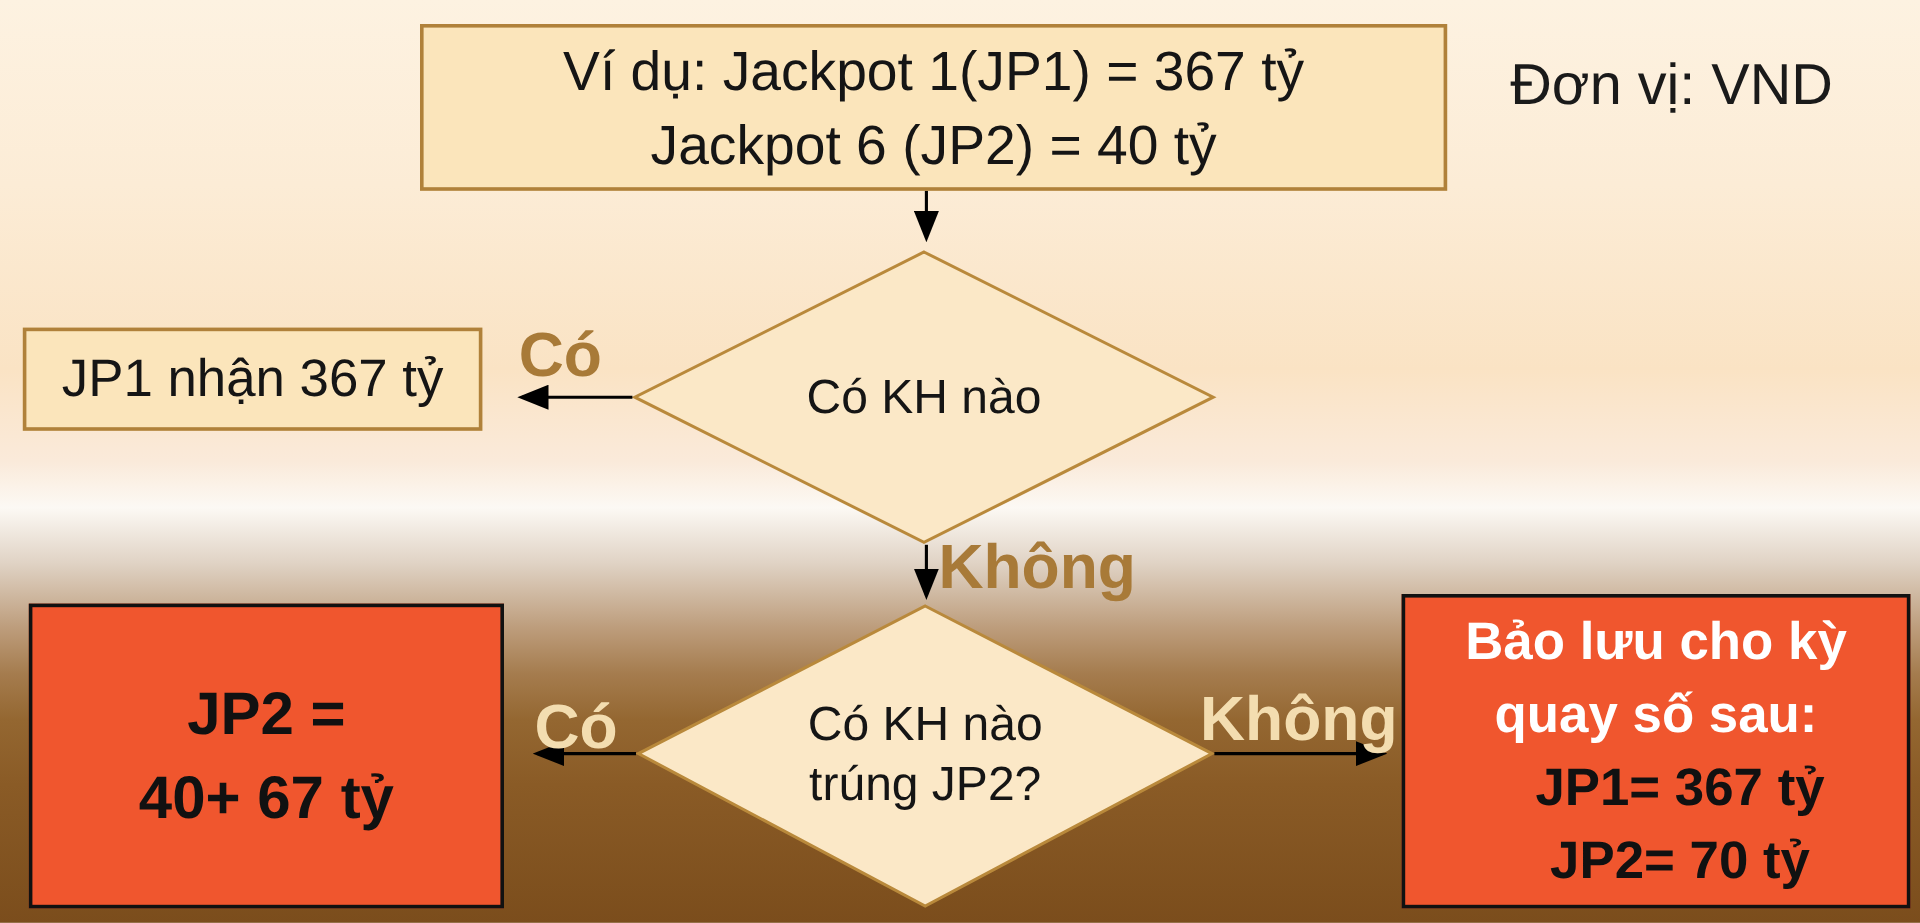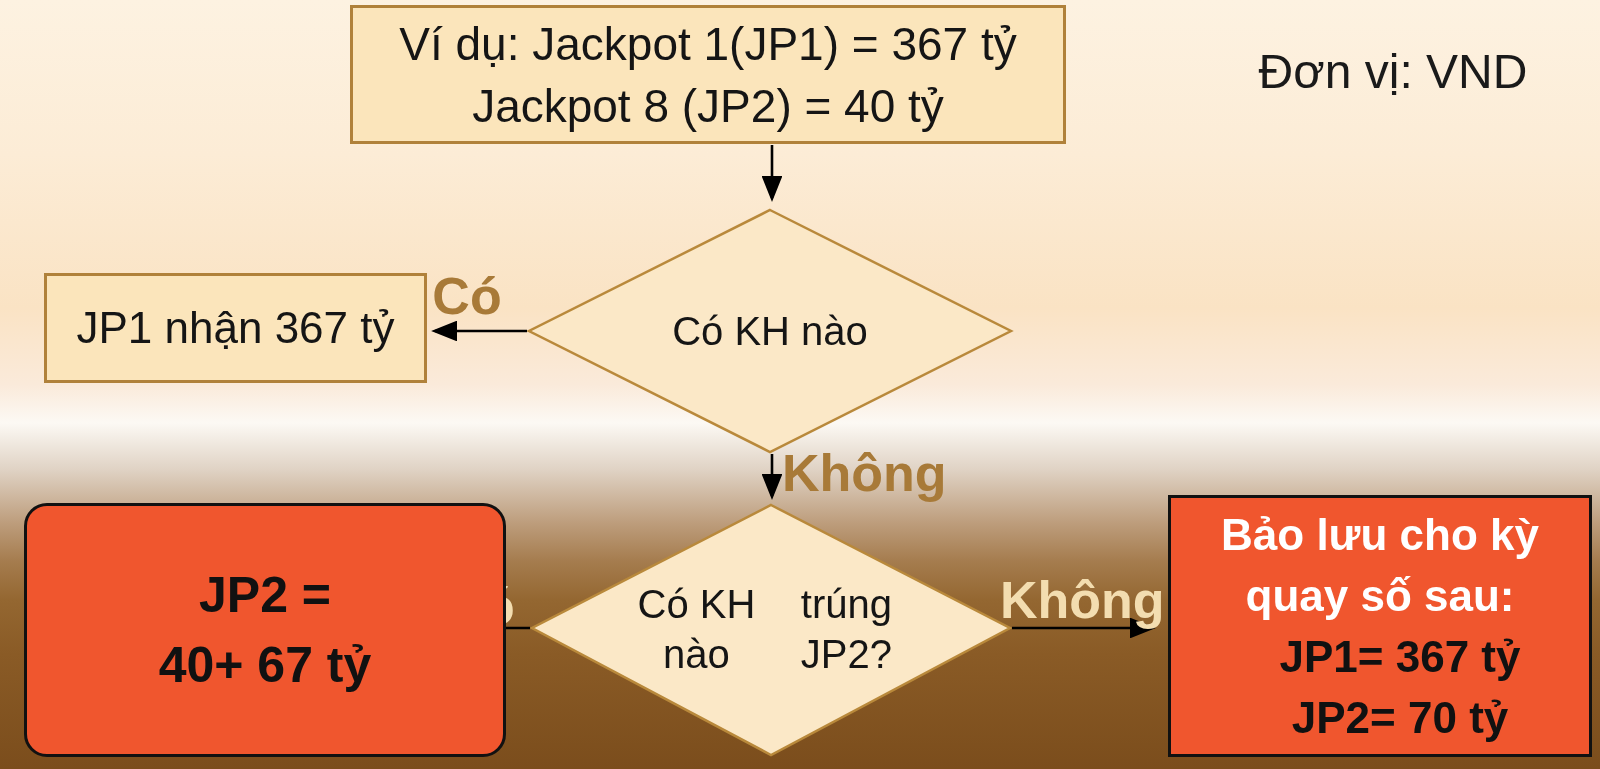--- a/index.html
+++ b/index.html
@@ -33,33 +33,33 @@
     color: #151515;
   }
   .box-red {
     background: #f0562e;
     border: 3px solid #111111;
     box-sizing: border-box;
     display: flex; flex-direction: column;
     align-items: center; justify-content: center;
     font-weight: bold;
   }
-  .title-box { left: 350px; top: 5px; width: 716px; height: 139px;
+  .title-box { left: 350px; top: 20px; width: 856px; height: 139px;
     font-size: 46px; line-height: 62px; text-align: center; }
   .unit-label { left: 1248px; top: 44px; width: 290px;
     font-size: 48px; color: #1a1a1a; text-align: center; }
   .diamond-label {
-    display: flex; flex-direction: row; align-items: center; justify-content: center;
+    display: flex; flex-direction: column; align-items: center; justify-content: center;
     text-align: center; font-size: 40px; line-height: 50px; color: #151515;
   }
   .d1-label { left: 620px; top: 270px; width: 300px; height: 122px; }
   .d2-label { left: 621px; top: 568px; width: 300px; height: 122px; }
-  .jp1-box { left: 44px; top: 273px; width: 383px; height: 110px; font-size: 44px; text-align: right; }
-  .jp2-box { left: 24px; top: 503px; width: 482px; height: 254px;
-    font-size: 50px; line-height: 70px; color: #111111; text-align: center; border-radius: 23px; }
+  .jp1-box { left: 19px; top: 273px; width: 383px; height: 86px; font-size: 44px; text-align: right; }
+  .jp2-box { left: 24px; top: 503px; width: 396px; height: 254px;
+    font-size: 50px; line-height: 70px; color: #111111; text-align: center; }
   .carry-box { left: 1168px; top: 495px; width: 424px; height: 262px;
     font-size: 44px; line-height: 61px; text-align: center; }
   .carry-box .w { color: #ffffff; }
   .carry-box .b { color: #111111; margin-left: 40px; }
   .edge-label { font-size: 52px; white-space: nowrap; font-weight: bold; }
   .lbl-brown { color: #a87a38; }
   .lbl-cream { color: #f3ddb0; }
   .yes1 { left: 425px; top: 266px; width: 84px; text-align: center; }
   .no1  { left: 782px; top: 443px; }
   .yes2 { left: 438px; top: 576px; width: 84px; text-align: center; }
@@ -82,21 +82,21 @@
 
     <line x1="772" y1="145" x2="772" y2="198" stroke="#000000" stroke-width="2.6" marker-end="url(#ah)"></line>
     <line x1="527" y1="331" x2="435" y2="331" stroke="#000000" stroke-width="2.6" marker-end="url(#ah)"></line>
     <line x1="772" y1="454" x2="772" y2="496" stroke="#000000" stroke-width="2.6" marker-end="url(#ah)"></line>
     <line x1="530" y1="628" x2="448" y2="628" stroke="#000000" stroke-width="2.6" marker-end="url(#ah)"></line>
     <line x1="1012" y1="628" x2="1152" y2="628" stroke="#000000" stroke-width="2.6" marker-end="url(#ah)"></line>
   </svg>
 
   <div class="abs box-tan title-box">
     <div>Ví dụ: Jackpot 1(JP1) = 367 tỷ</div>
-    <div>Jackpot 8 (JP2) = 40 tỷ</div>
+    <div>Jackpot 6 (JP2) = 40 tỷ</div>
   </div>
 
   <div class="abs unit-label">Đơn vị: VND</div>
 
   <div class="abs diamond-label d1-label">
     <div>Có KH nào</div>
   </div>
 
   <div class="abs diamond-label d2-label">
     <div>Có KH nào</div>

